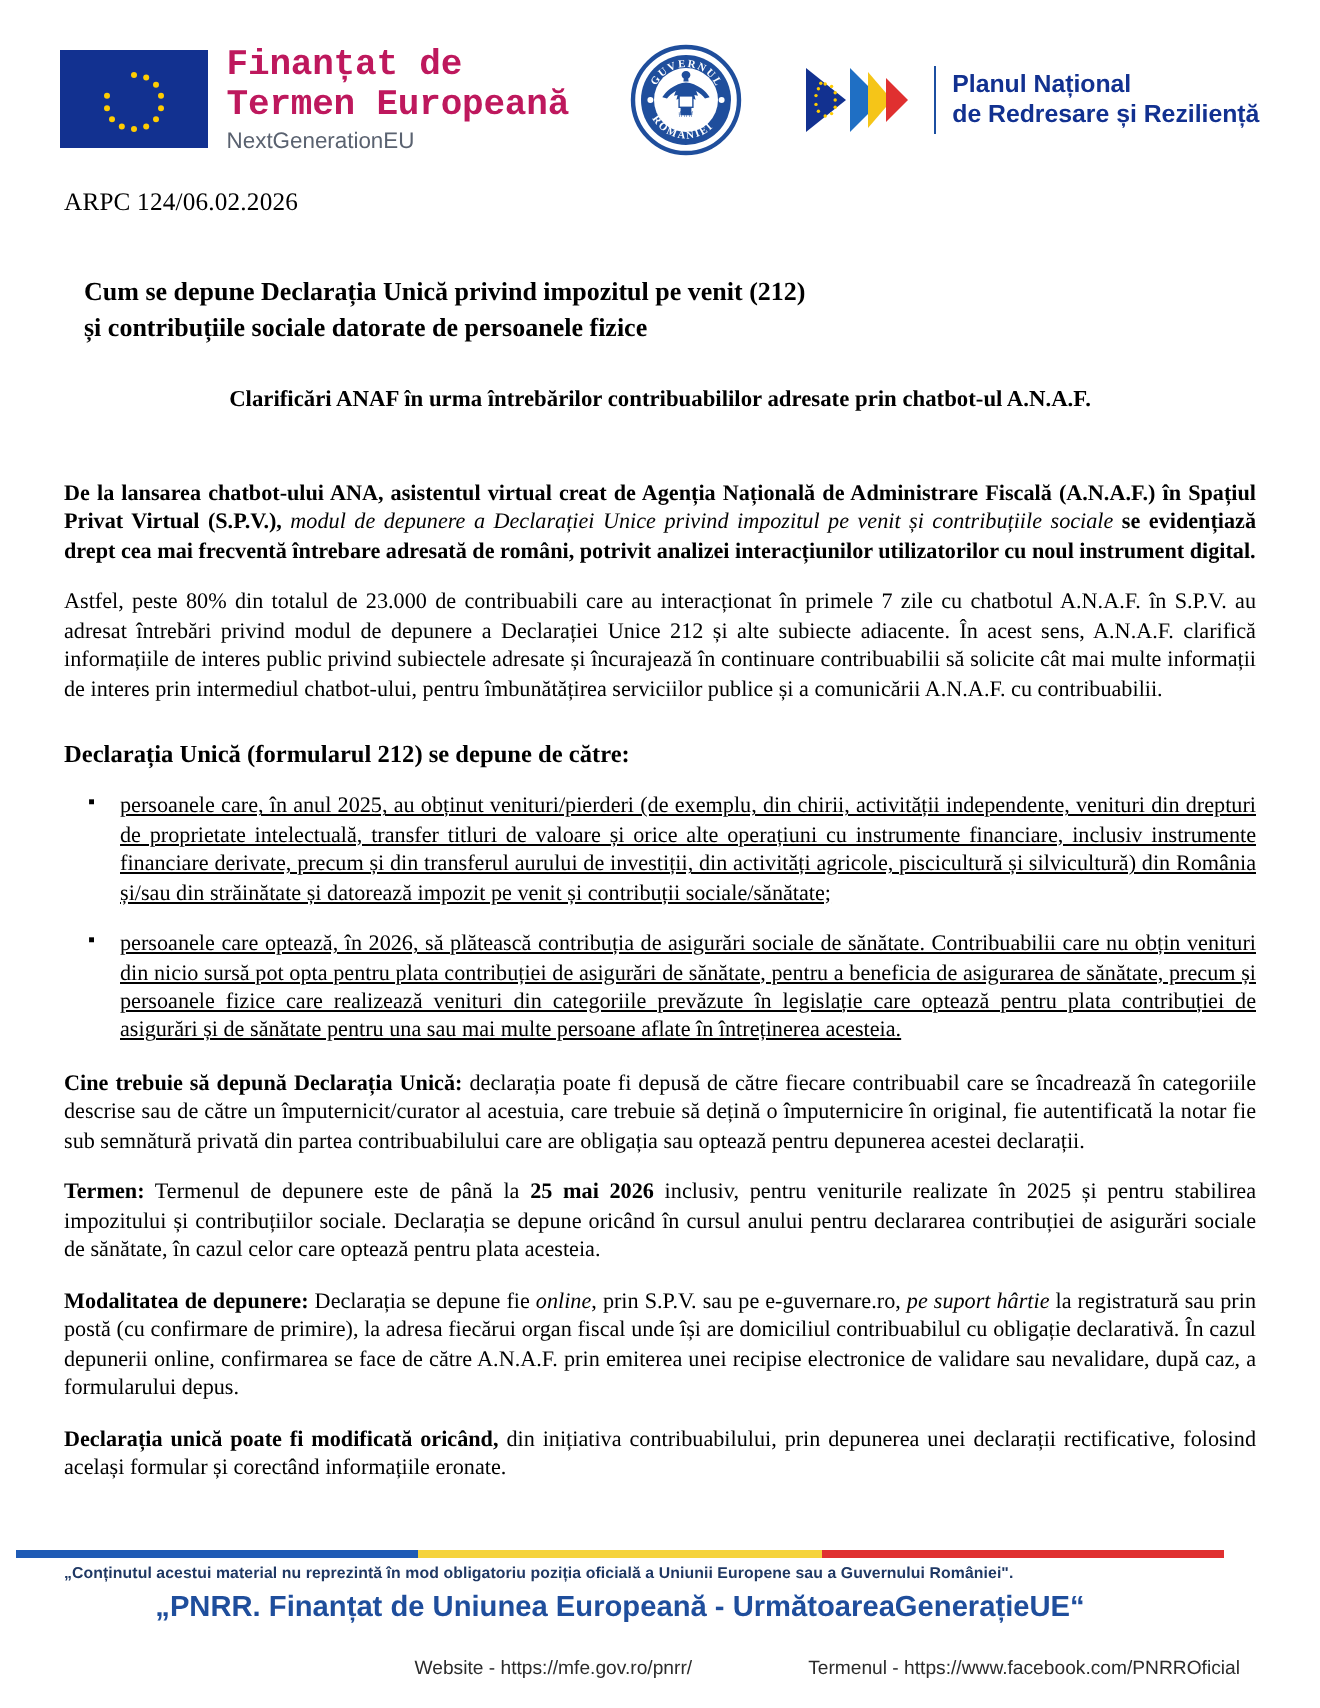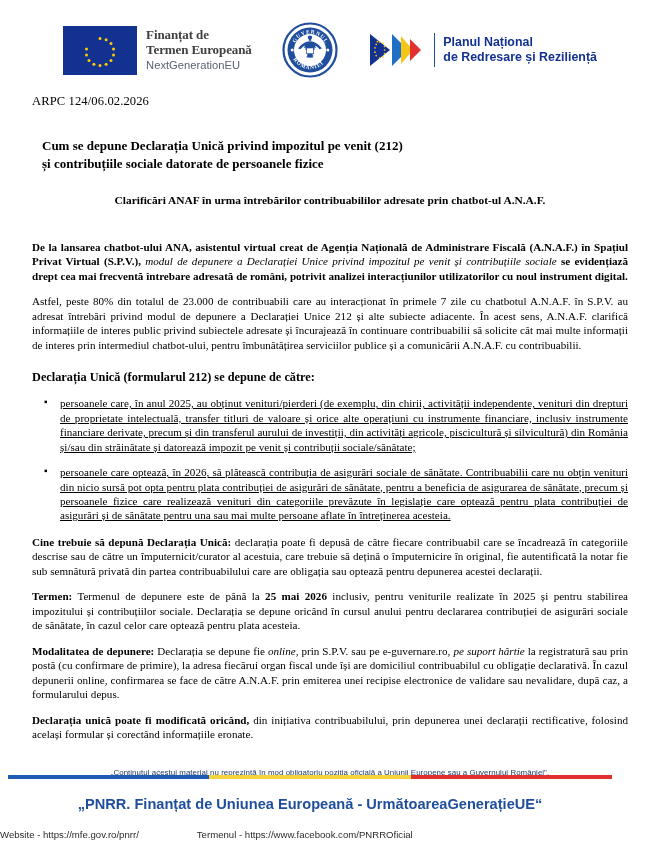--- a/index.html
+++ b/index.html
@@ -32,24 +32,24 @@
     width: 74px;
     height: 49px;
     background: #123190;
     position: relative;
     flex: none;
   }
   .eu-flag svg { display: block; }
   .eu-text { margin-left: 9px; line-height: 1.12; }
   .eu-text .l1,
   .eu-text .l2 {
-    font-family: Liberation Serif, serif;
-    font-weight: bold;
-    font-size: 13px;
-    color: #404040;
+    font-family: Liberation Mono, monospace;
+    font-weight: bold;
+    font-size: 18px;
+    color: #be185d;
     letter-spacing: -0.1px;
     white-space: nowrap;
   }
   .eu-text .l3 {
     font-family: "Liberation Sans", sans-serif;
     font-size: 11.2px;
     color: #5a6270;
     margin-top: 2px;
     white-space: nowrap;
   }
@@ -138,26 +138,26 @@
     left: -16px;
     top: -1px;
     font-size: 10px;
   }
   ul.bullets li:last-child { margin-bottom: 0; }
 
   .b { font-weight: bold; margin-top: 17px; }
   .i { font-style: italic; }
 
   .disclaimer {
-    margin-top: 26px;
-    text-align: center;
+    margin-top: 40px;
     font-family: "Liberation Sans", sans-serif;
     font-size: 7.9px;
     color: #1f3864;
     letter-spacing: 0.05px;
+    font-weight: bold;
   }
 
   
   .footer {
     position: absolute;
     left: 0;
     bottom: 0;
     width: 620px;
   }
   .tricolor {
@@ -173,21 +173,21 @@
   .footer-title {
     text-align: center;
     font-family: "Liberation Sans", sans-serif;
     font-weight: bold;
     font-size: 14.6px;
     color: #1f4e9c;
     margin-top: 17px;
   }
   .footer-links {
     display: flex;
-    justify-content: flex-start;
+    justify-content: flex-end;
     gap: 58px;
     margin-top: 17px;
     padding-bottom: 14px;
   }
   .footer-links span {
     font-family: "Liberation Sans", sans-serif;
     font-size: 9.6px;
     color: #2b2b2b;
   }
 </style>

